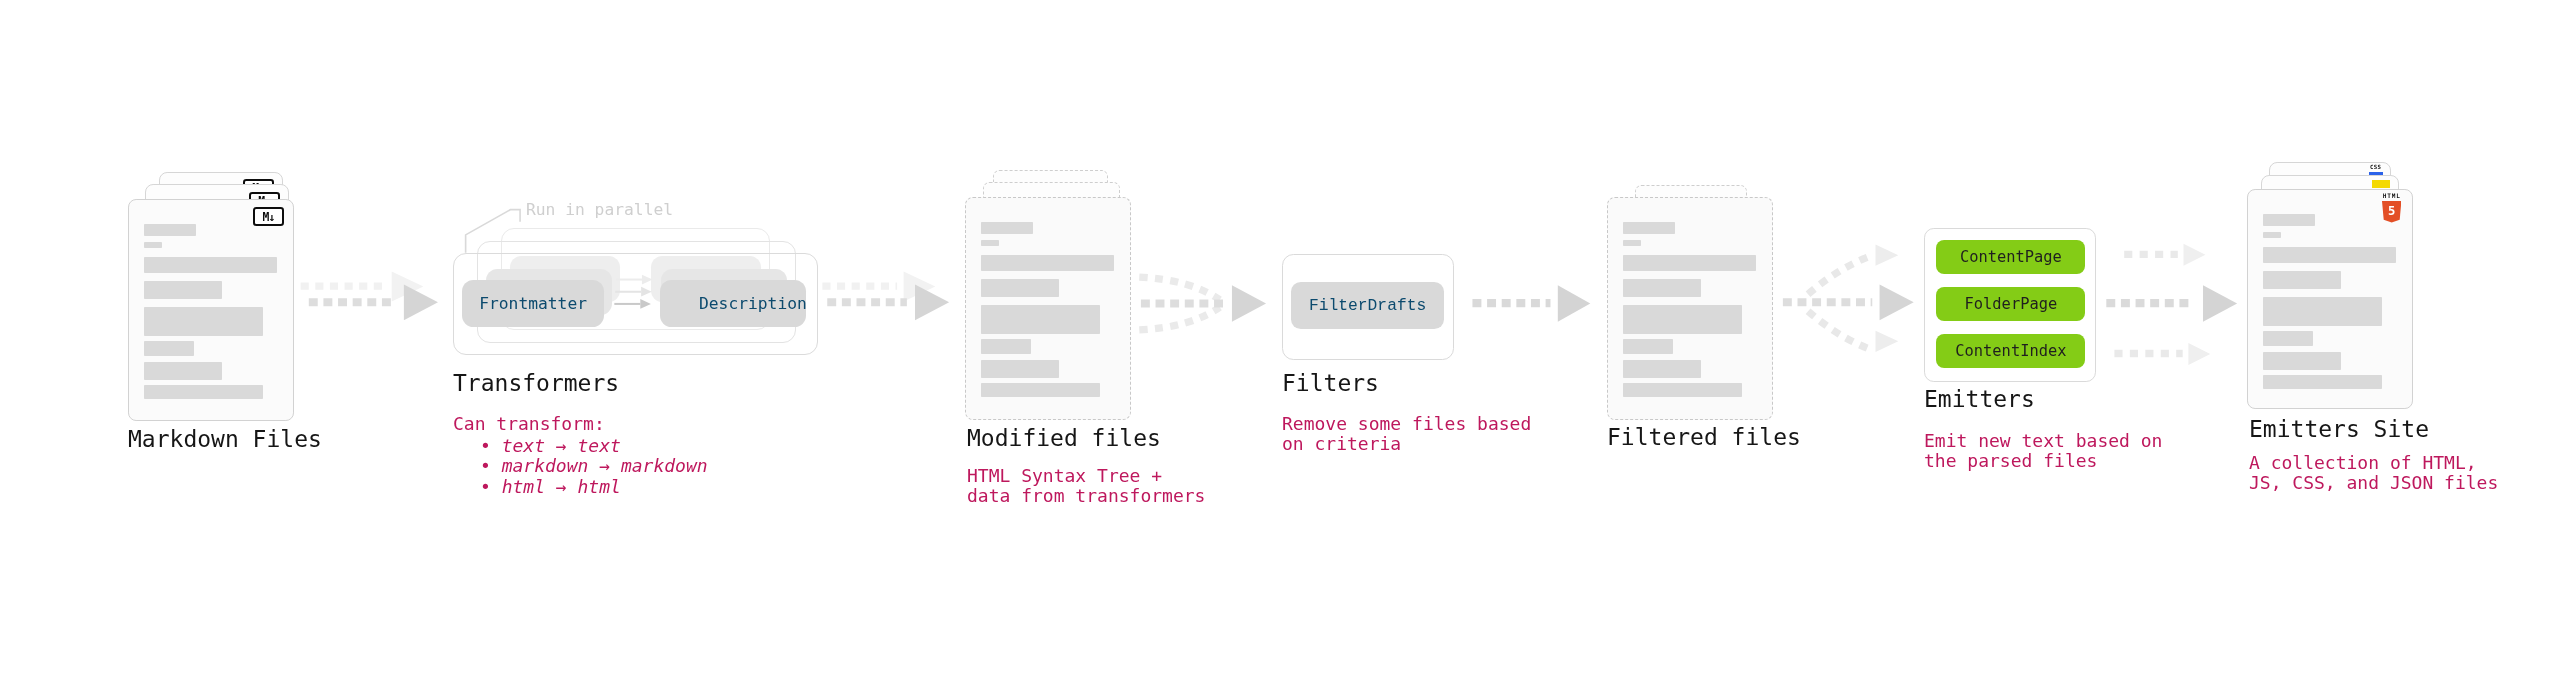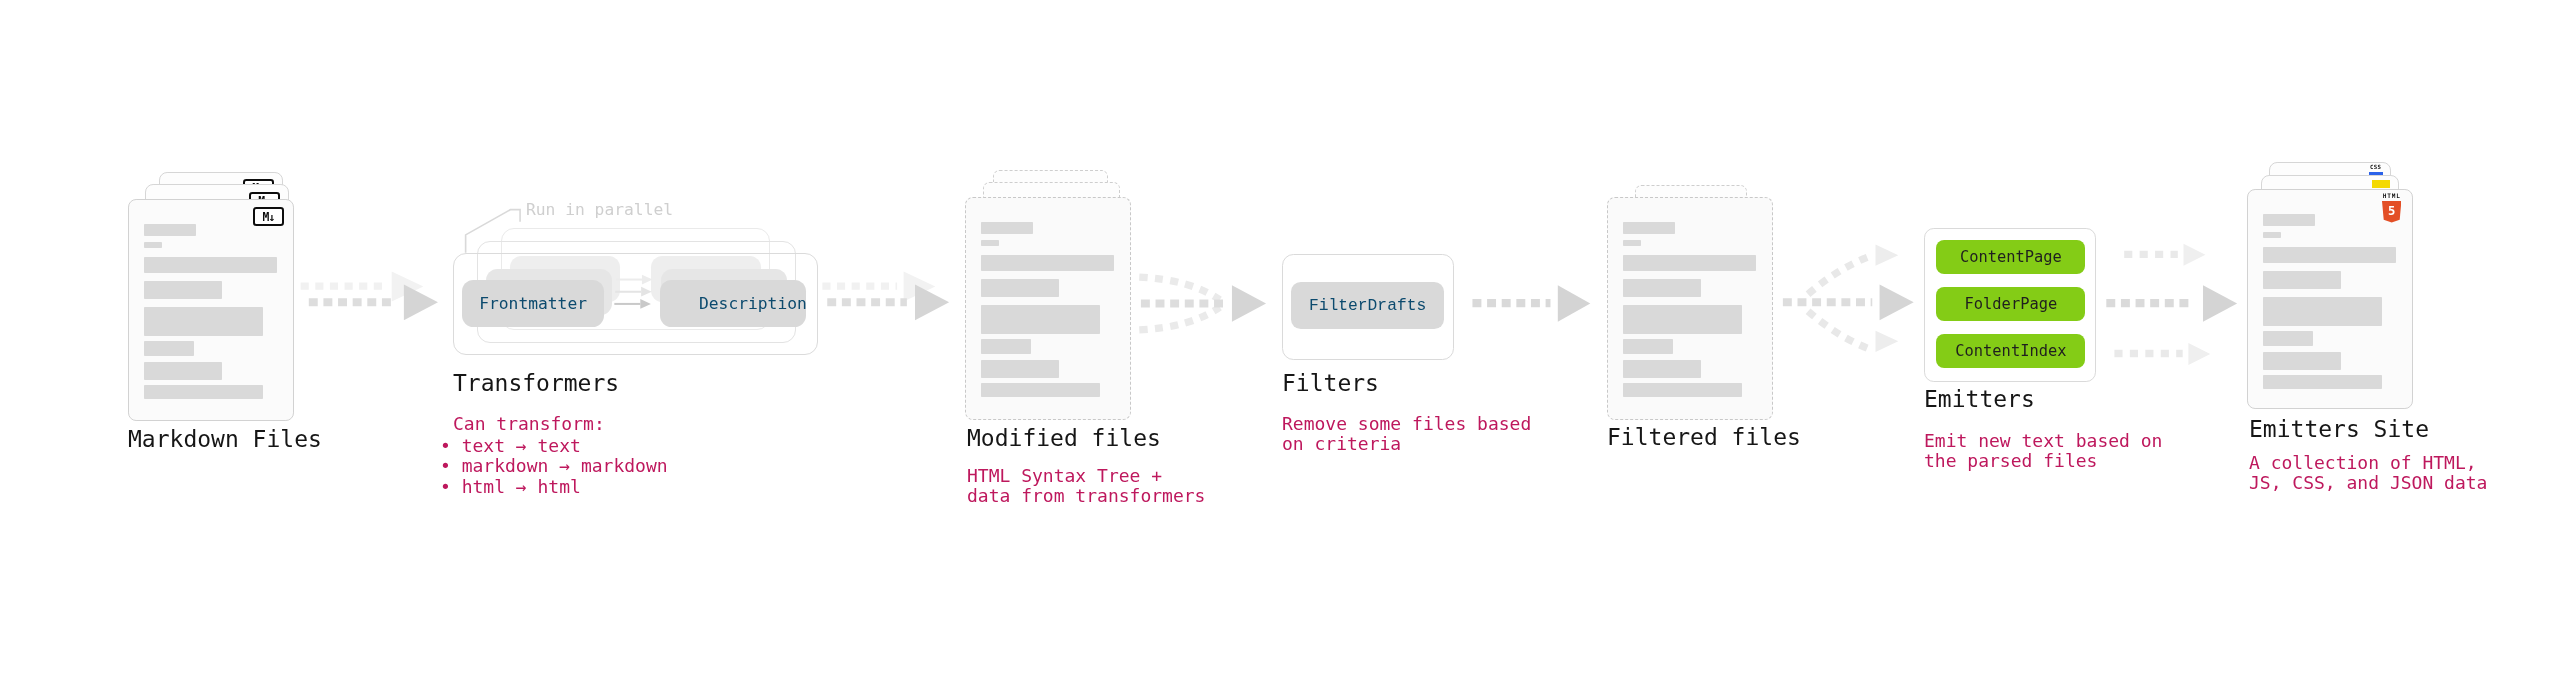--- a/index.html
+++ b/index.html
@@ -75,21 +75,21 @@
       <div class="pill ghost" style="left:8.1px;top:27px;width:126px;height:46px;background:#e6e6e6;"></div>
       <div class="pill ghost" style="right:8.1px;top:27px;width:126px;height:46px;background:#e6e6e6;"></div>
     </div>
     <div class="tbox" style="left:453px;top:253px;width:365px;height:102px;border:1.6px solid #dbdbdb;">
       <div class="pill" style="left:8.1px;top:26px;width:142px;height:47px;background:#d9d9d9;">Frontmatter</div>
       <div class="pill" style="right:10.6px;top:26px;width:146px;height:47px;background:#d9d9d9;padding-left:39px;">Description</div>
     </div>
     <div class="note" style="left:526px;top:202px;">Run in parallel</div>
     <div class="title" style="left:453px;top:370px;">Transformers</div>
     <div class="body" style="left:453px;top:414px;">Can transform:</div>
-    <div class="body" style="left:440px;top:436px;">
+    <div class="body" style="left:480px;top:436px;font-style:italic;">
       <div>• text → text</div>
       <div>• markdown → markdown</div>
       <div>• html → html</div>
     </div>
   </div>
 
   <div>
     <div class="doc dashed back" style="left:993px;top:170px;width:115px;height:65px;border-radius:6.5px;"></div>
     <div class="doc dashed back" style="left:983px;top:182px;width:137px;height:65px;border-radius:6.5px;"></div>
     <div class="doc dashed" style="left:965px;top:197px;width:166px;height:223px;">
@@ -176,21 +176,21 @@
           <div class="bar" style="width: 78px; height: 18px; margin-top: 8.1px; background: rgb(217, 217, 217);"></div>
           <div class="bar" style="width: 119px; height: 29px; margin-top: 7.3px; background: rgb(217, 217, 217);"></div>
           <div class="bar" style="width: 50px; height: 15.4px; margin-top: 4.9px; background: rgb(217, 217, 217);"></div>
           <div class="bar" style="width: 78px; height: 18px; margin-top: 5.7px; background: rgb(217, 217, 217);"></div>
           <div class="bar" style="width: 119px; height: 14.6px; margin-top: 4.9px; background: rgb(217, 217, 217);"></div>
         </div>
     </div>
     <div class="title" style="left:2249px;top:416px;">Emitters Site</div>
     <div class="body" style="left:2249px;top:453px;">
       <div>A collection of HTML,</div>
-      <div>JS, CSS, and JSON data</div>
+      <div>JS, CSS, and JSON files</div>
     </div>
   </div>
 
   <svg class="overlay" width="2576" height="681" viewBox="0 0 3170 838">
 
     <g>
       <line x1="370" y1="352" x2="474" y2="352" stroke="#f1f1f1" stroke-width="9" stroke-dasharray="10 8"></line>
       <polygon points="482,334 482,371 521,352.5" fill="#f2f2f2"></polygon>
       <line x1="380" y1="372" x2="488" y2="372" stroke="#dddddd" stroke-width="10" stroke-dasharray="11 7"></line>
       <polygon points="497,350 497,394 539,372" fill="#d5d5d5"></polygon>

